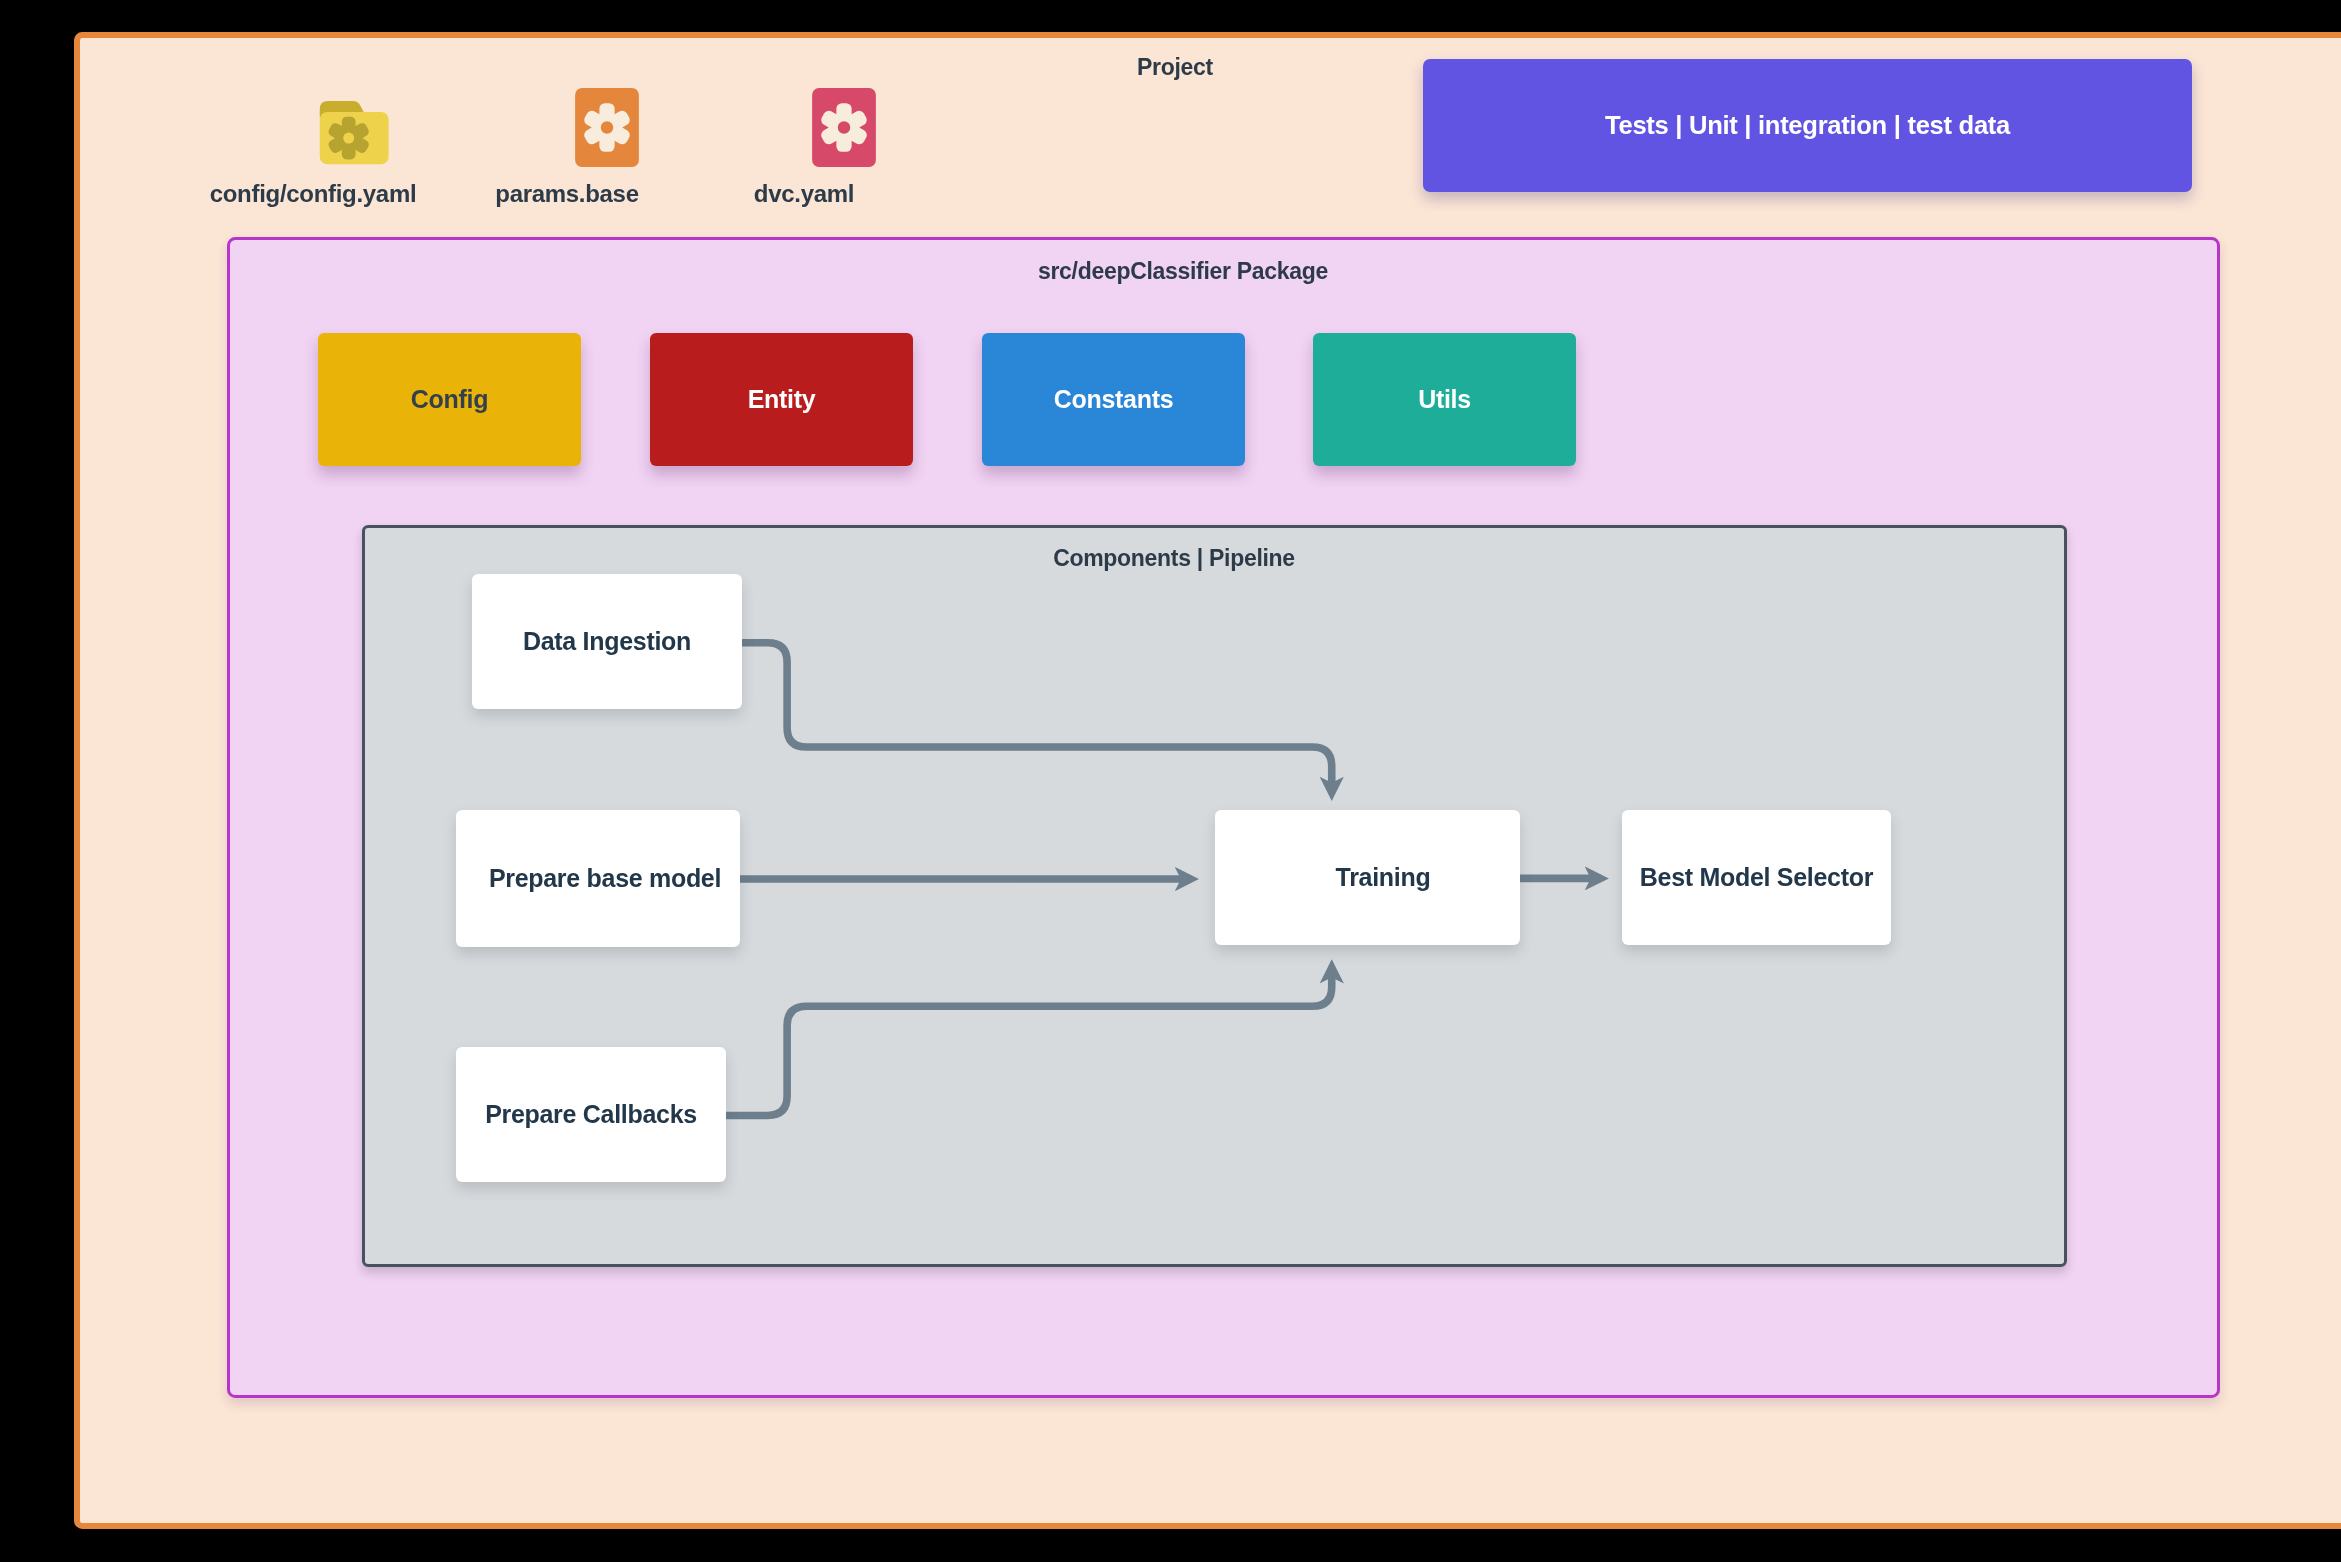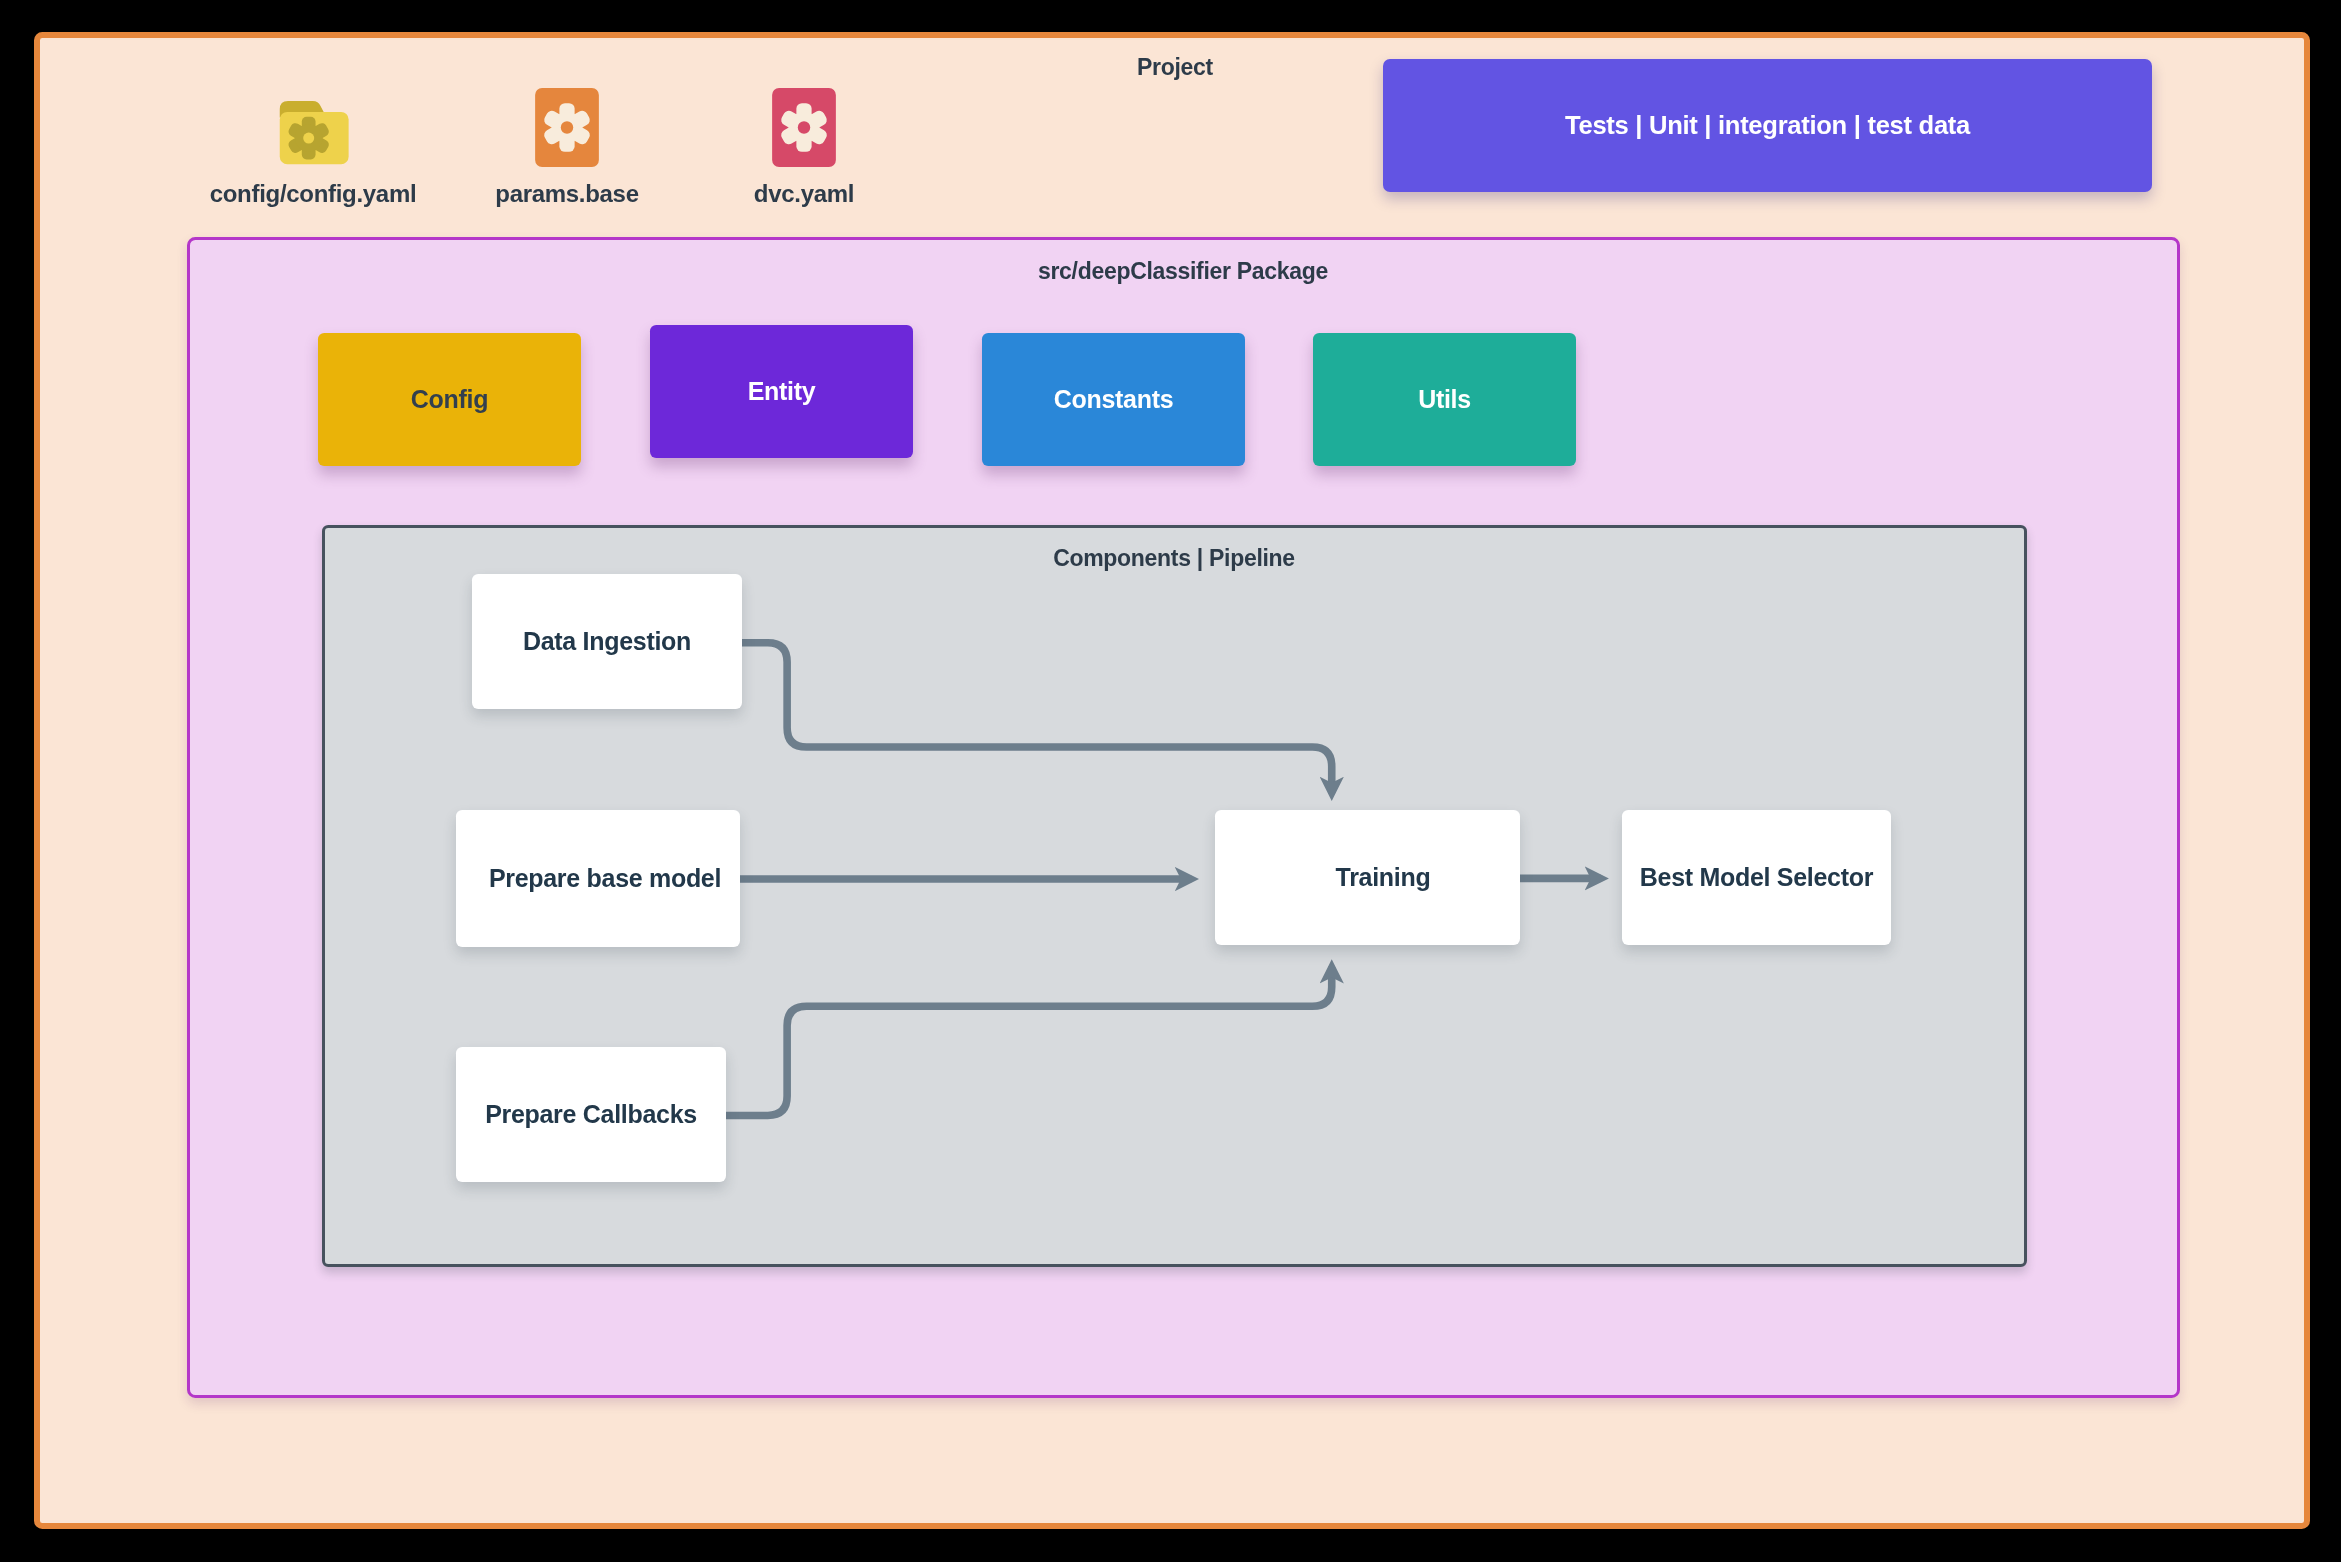--- a/index.html
+++ b/index.html
@@ -1,21 +1,21 @@
 <!DOCTYPE html>
 <html style="font-size:11px"><head>
 <meta charset="utf-8">
 <style>
   html,body{margin:0;padding:0;background:#000;}
   body{
     width:2342px;height:1562px;position:relative;overflow:hidden;
     font-family:"Liberation Sans","DejaVu Sans",sans-serif;
     -webkit-font-smoothing:antialiased;
   }
-  .abs{position:absolute;box-sizing:border-box;}
+  .abs{position:absolute;box-sizing:border-box;margin-left:40px;}
   .ctext{display:flex;align-items:center;justify-content:center;text-align:center;}
   .title{
     position:absolute;transform:translateX(-50%);white-space:nowrap;
     font-weight:bold;font-size:23px;color:#2d3b49;letter-spacing:-0.3px;
   }
 
   
   .frame{
     left:34px;top:32px;width:2276px;height:1497px;
     background:#fbe5d5;border:6.2px solid #e6873c;border-radius:8.3px;
@@ -115,21 +115,21 @@
   </svg>
 </div>
 <div class="file-label" style="left:804px;top:180px;">dvc.yaml</div>
 
 <div class="abs ctext banner">Tests | Unit | integration | test data</div>
 
 <div class="abs package"></div>
 <div class="title" style="left:1183px;top:258px;">src/deepClassifier Package</div>
 
 <div class="module" style="left:318px;top:333px;background:#eab308;color:#323f4e;">Config</div>
-<div class="module" style="left:650px;top:325px;background:#6d28d9;color:#ffffff;">Entity</div>
+<div class="module" style="left:650px;top:333px;background:#b91c1c;color:#ffffff;">Entity</div>
 <div class="module" style="left:982px;top:333px;background:#2a87d8;color:#ffffff;">Constants</div>
 <div class="module" style="left:1313px;top:333px;background:#1ead99;color:#ffffff;">Utils</div>
 
 <div class="abs pipeline"></div>
 <div class="title" style="left:1174px;top:545px;">Components | Pipeline</div>
 
 <svg class="edges" viewBox="0 0 2467 1073">
   <defs>
     <marker id="ah" viewBox="0 0 10 10" refX="6" refY="5" markerWidth="3.2" markerHeight="3.2" orient="auto">
       <path d="M0 0 L10 5 L0 10 L2.5 5 Z" fill="#6d7e8c"></path>

